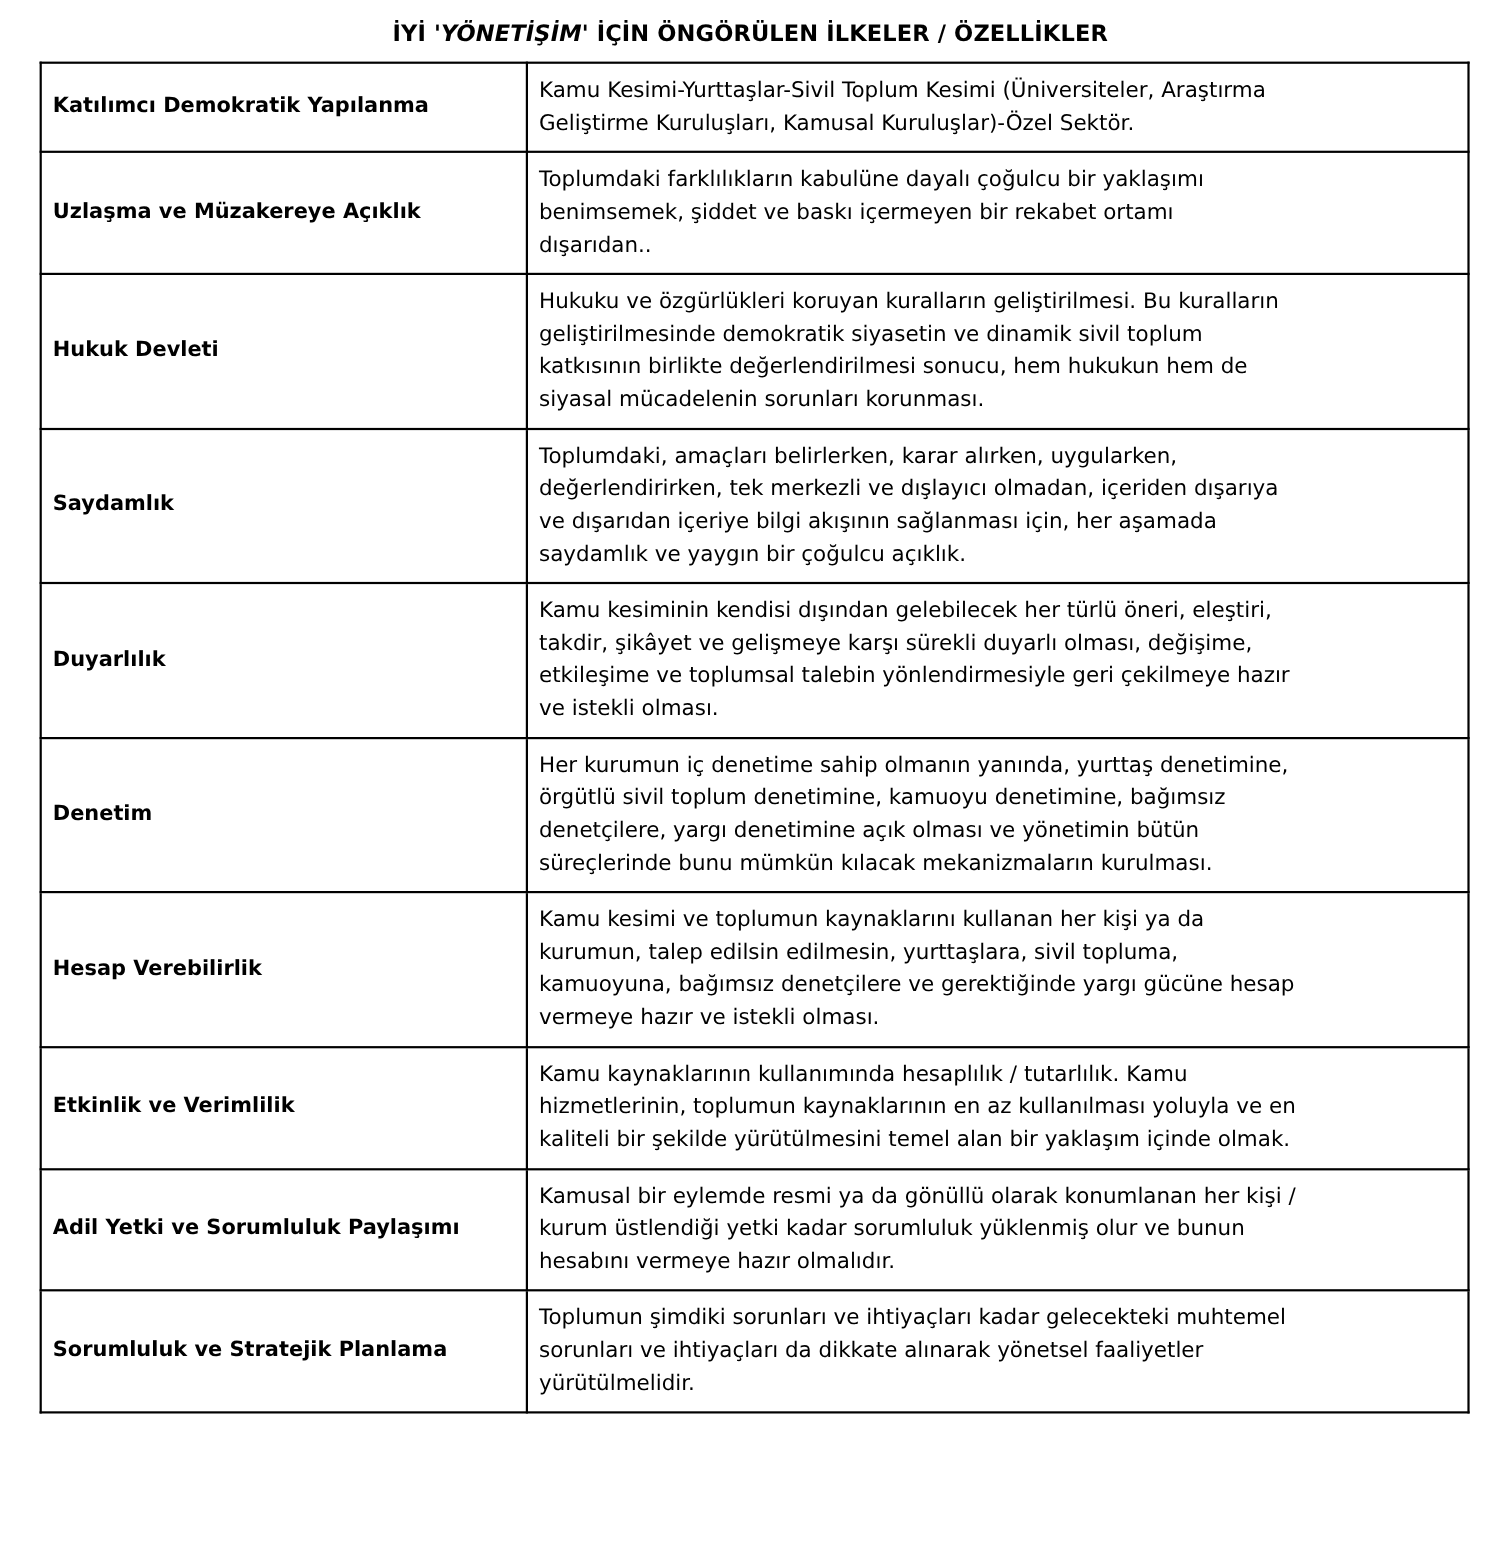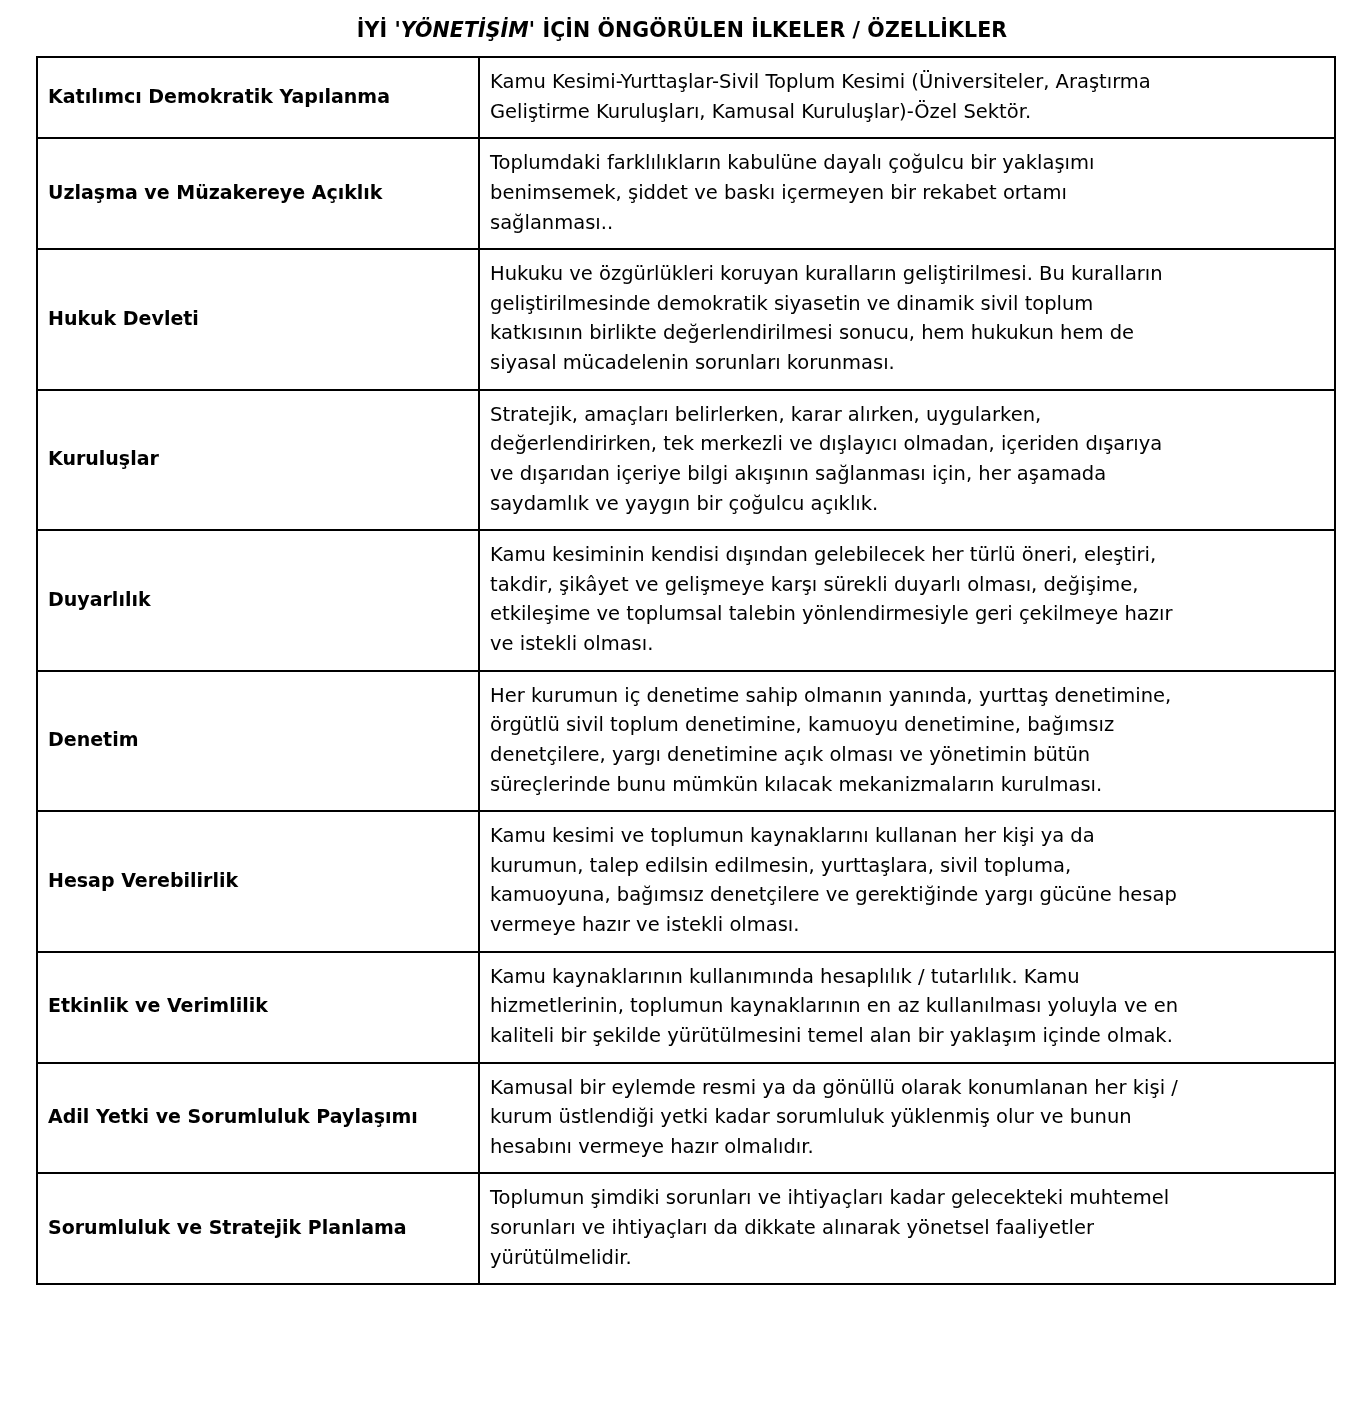--- a/index.html
+++ b/index.html
@@ -76,38 +76,38 @@
           <span class="line">Kamu Kesimi-Yurttaşlar-Sivil Toplum Kesimi (Üniversiteler, Araştırma</span>
           <span class="line">Geliştirme Kuruluşları, Kamusal Kuruluşlar)-Özel Sektör.</span>
         </td>
       </tr>
 
       <tr>
         <td class="name">Uzlaşma ve Müzakereye Açıklık</td>
         <td class="desc">
           <span class="line">Toplumdaki farklılıkların kabulüne dayalı çoğulcu bir yaklaşımı</span>
           <span class="line">benimsemek, şiddet ve baskı içermeyen bir rekabet ortamı</span>
-          <span class="line">sağlanması..</span>
+          <span class="line">dışarıdan..</span>
         </td>
       </tr>
 
       <tr>
         <td class="name">Hukuk Devleti</td>
         <td class="desc">
           <span class="line">Hukuku ve özgürlükleri koruyan kuralların geliştirilmesi. Bu kuralların</span>
           <span class="line">geliştirilmesinde demokratik siyasetin ve dinamik sivil toplum</span>
           <span class="line">katkısının birlikte değerlendirilmesi sonucu, hem hukukun hem de</span>
           <span class="line">siyasal mücadelenin sorunları korunması.</span>
         </td>
       </tr>
 
       <tr>
-        <td class="name">Kuruluşlar</td>
+        <td class="name">Saydamlık</td>
         <td class="desc">
-          <span class="line">Stratejik, amaçları belirlerken, karar alırken, uygularken,</span>
+          <span class="line">Toplumdaki, amaçları belirlerken, karar alırken, uygularken,</span>
           <span class="line">değerlendirirken, tek merkezli ve dışlayıcı olmadan, içeriden dışarıya</span>
           <span class="line">ve dışarıdan içeriye bilgi akışının sağlanması için, her aşamada</span>
           <span class="line">saydamlık ve yaygın bir çoğulcu açıklık.</span>
         </td>
       </tr>
 
       <tr>
         <td class="name">Duyarlılık</td>
         <td class="desc">
           <span class="line">Kamu kesiminin kendisi dışından gelebilecek her türlü öneri, eleştiri,</span>

